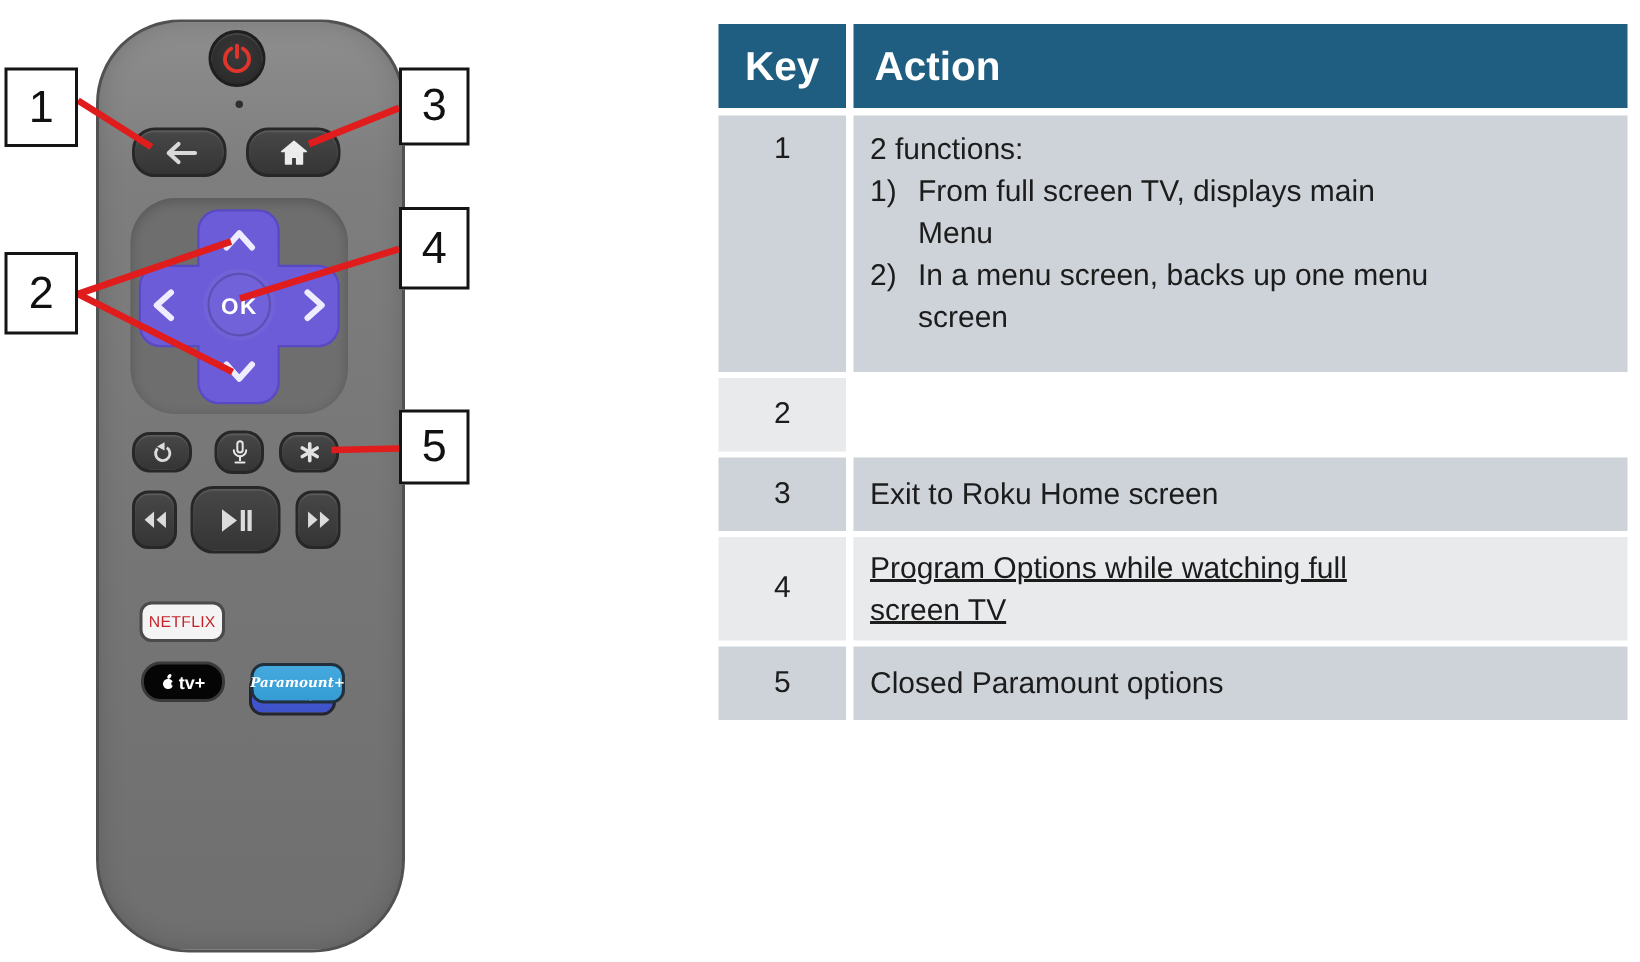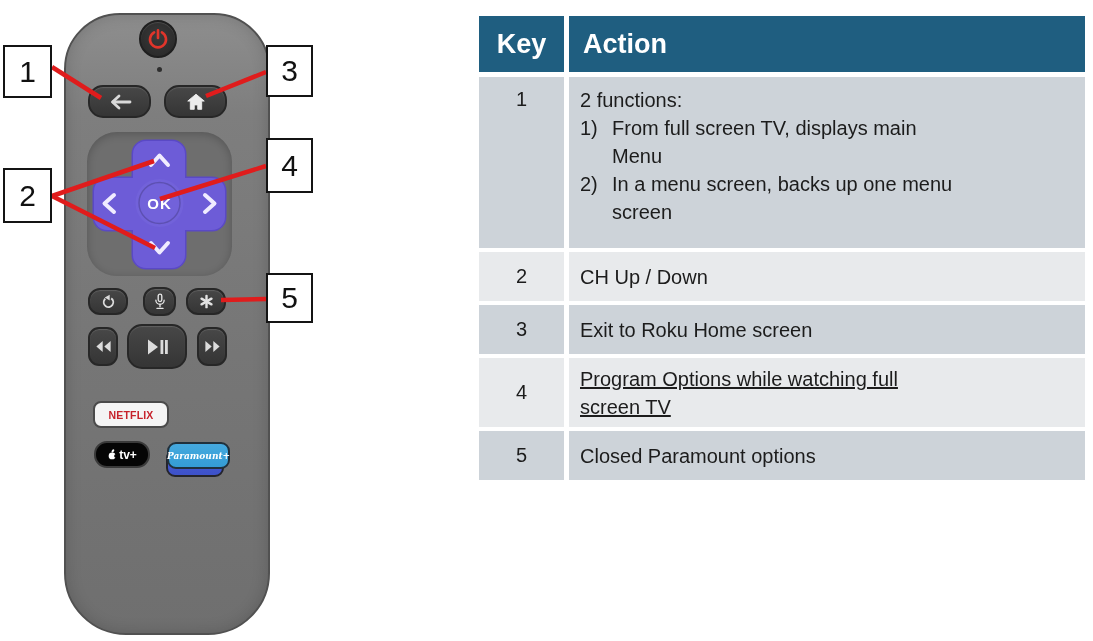--- a/index.html
+++ b/index.html
@@ -45,22 +45,22 @@
     background:#6e6e6e;box-shadow:inset 0 2px 8px rgba(0,0,0,0.22);}
   .dpad{position:absolute;left:21px;top:117px;width:145px;height:144px;}
   .smallbtn{border-radius:12px;}
   .replay{left:22px;top:273px;width:40px;height:27px;}
   .voice{left:77px;top:272px;width:33px;height:29px;}
   .star{left:120px;top:273px;width:40px;height:27px;}
   .rewind{left:22px;top:312px;width:30px;height:39px;border-radius:11px;}
   .playpause{left:61px;top:309px;width:60px;height:45px;border-radius:15px;}
   .ffwd{left:131px;top:312px;width:30px;height:39px;border-radius:11px;}
   .brand{position:absolute;display:flex;align-items:center;justify-content:center;box-sizing:border-box;}
-  .netflix{left:27px;top:386px;width:76px;height:27px;border-radius:8px;background:#f4f4f4;border:2px solid #4a4a4a;
-    color:var(--netflix-red);font-weight:bold;font-size:10.5px;letter-spacing:.2px;align-items:center;}
+  .netflix{left:27px;top:386px;width:57px;height:27px;border-radius:8px;background:#f4f4f4;border:2px solid #4a4a4a;
+    color:var(--netflix-red);font-weight:normal;font-size:10.5px;letter-spacing:.2px;align-items:center;}
   .disney{left:100px;top:386px;width:58px;height:28px;border-radius:9px;
     background:linear-gradient(180deg,#4a5fd8,var(--disney-blue));border:2px solid #24242c;color:#fff;
     font-family:"DejaVu Serif", serif;font-style:italic;font-weight:bold;font-size:10px;margin-top:48px;}
   .appletv{left:28px;top:426px;width:56px;height:27px;border-radius:13px;background:#050505;border:2px solid #3a3a3a;
     color:#fff;font-weight:bold;font-size:12px;gap:1px;}
   .paramount{left:101px;top:427px;width:63px;height:27px;border-radius:9px;
     background:linear-gradient(180deg,#45a9df,var(--paramount-blue));border:2px solid #20303c;color:#fff;
     font-family:"DejaVu Serif", serif;font-style:italic;font-weight:bold;font-size:9px;}
   
   .callout{position:absolute;background:#fff;border:2.5px solid #141414;display:flex;align-items:center;justify-content:center;
@@ -252,21 +252,20 @@
         </div>
         <div class="li">
           <span class="marker">2)</span>
           <span class="li-text">In a menu screen, backs up one menu screen</span>
         </div>
       </div>
     </div>
 
     <div class="t-row r2">
       <div class="t-key">2</div>
-      <div class="t-action">CH Up / Down</div>
     </div>
 
     <div class="t-row r3 dark">
       <div class="t-key">3</div>
       <div class="t-action">Exit to Roku Home screen</div>
     </div>
 
     <div class="t-row r4">
       <div class="t-key">4</div>
       <div class="t-action">

